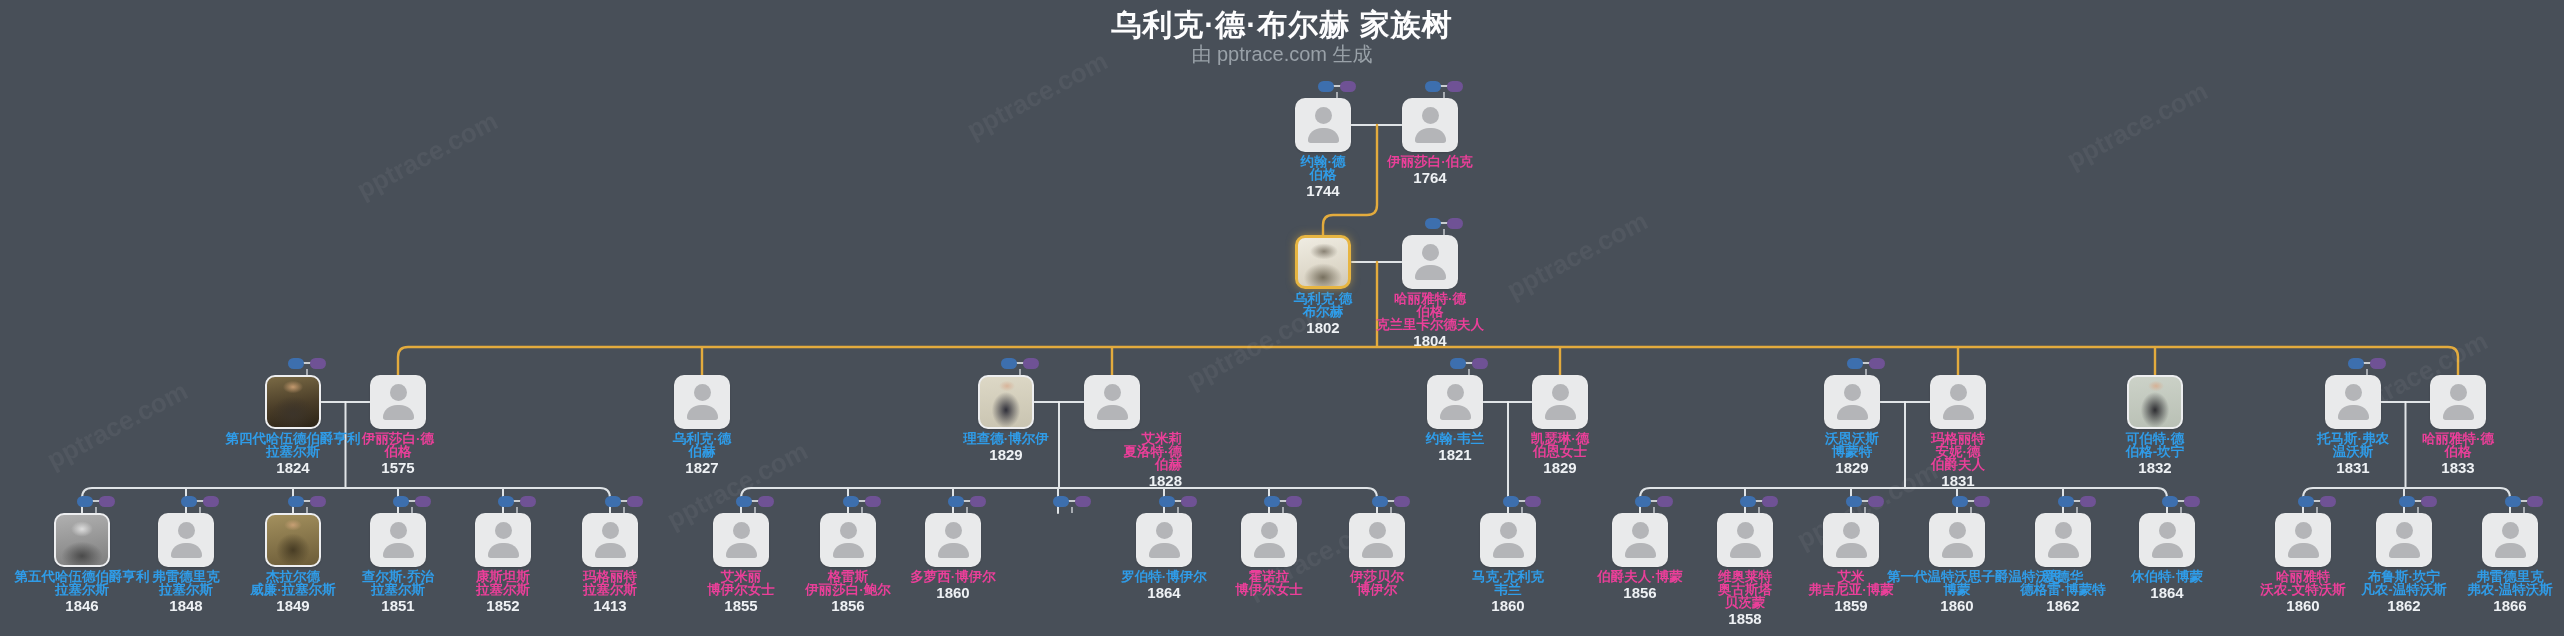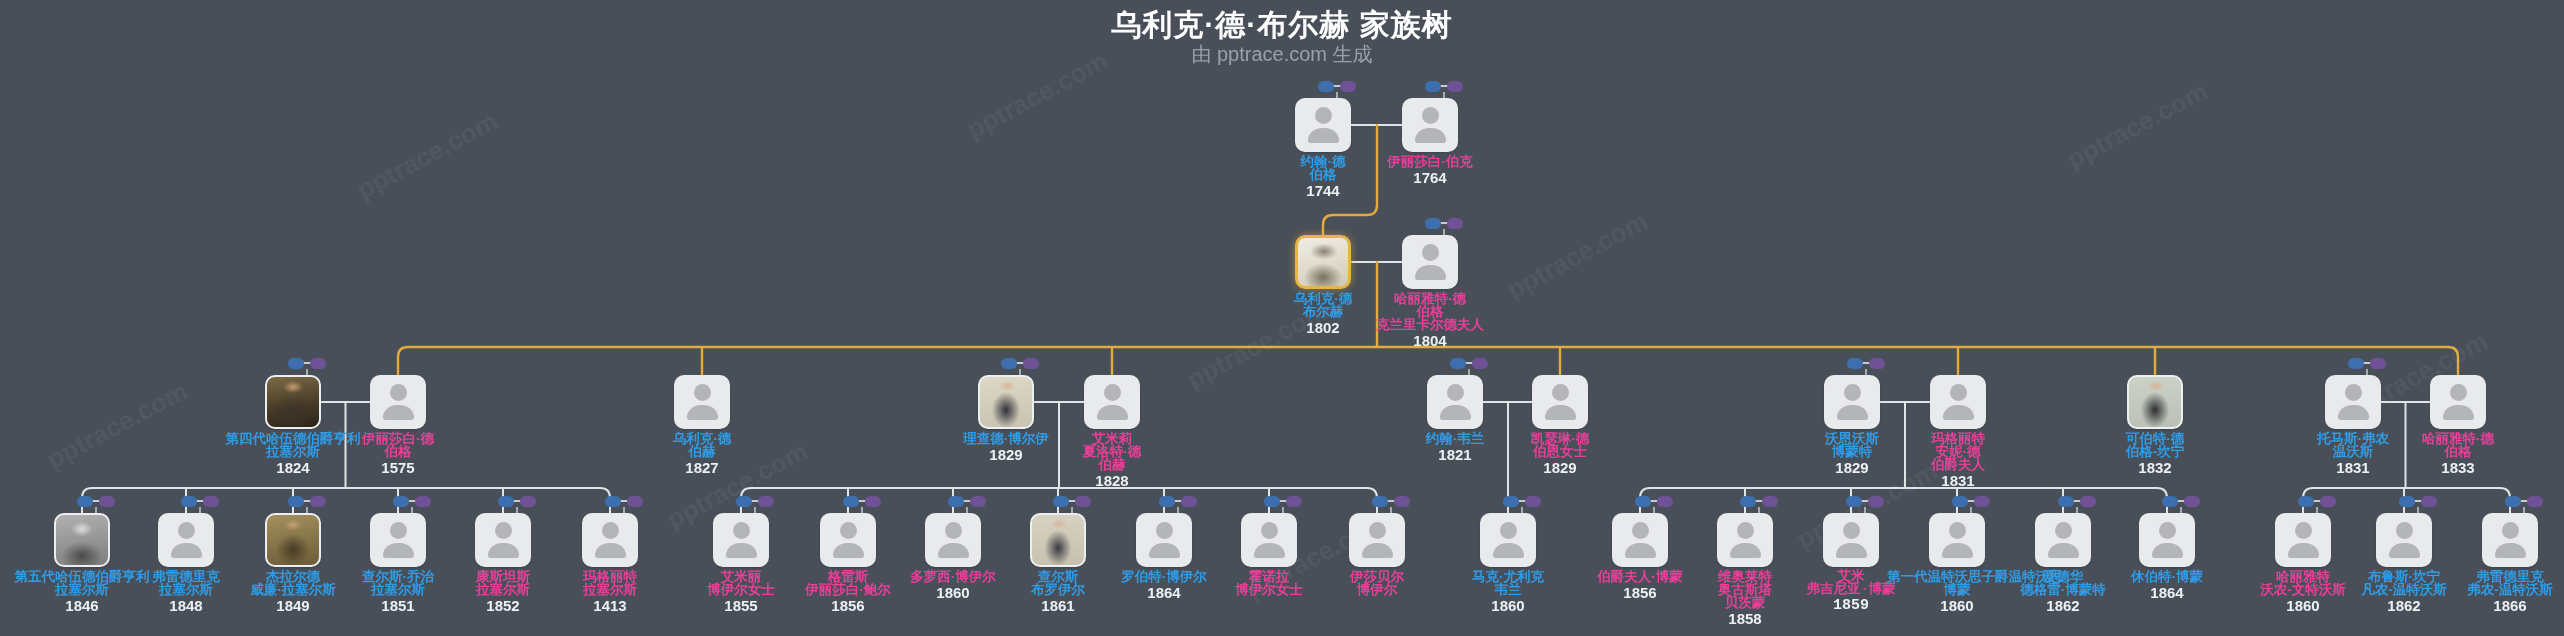--- a/index.html
+++ b/index.html
@@ -201,21 +201,21 @@
       <div class="pill b"></div>
       <div class="pill p"></div>
     </div>
     <div class="person" style="left: 1006px; top: 375px;">
       <div class="card photo photo-richard"></div>
       <div class="pname male">
         <div class="nline">理查德·博尔伊</div>
       </div>
       <div class="pyear">1829</div>
     </div>
-    <div class="person" style="left: 1112px; top: 375px;">
+    <div class="person" style="left: 1112px; top: 375px; text-align: right;">
       <div class="card blank"></div>
       <div class="pname female">
         <div class="nline">艾米莉</div>
         <div class="nline">夏洛特·德</div>
         <div class="nline">伯赫</div>
       </div>
       <div class="pyear">1828</div>
     </div>
     <div class="pills" style="left: 1450px; top: 358px;">
       <div class="pill b"></div>
@@ -389,28 +389,20 @@
       <div class="card blank"></div>
       <div class="pname female">
         <div class="nline">多萝西·博伊尔</div>
       </div>
       <div class="pyear">1860</div>
     </div>
     <div class="pills" style="left: 1053px; top: 496px;">
       <div class="pill b"></div>
       <div class="pill p"></div>
     </div>
-    <div class="person" style="left: 1058px; top: 513px;">
-      <div class="card photo photo-charles"></div>
-      <div class="pname male">
-        <div class="nline">查尔斯</div>
-        <div class="nline">布罗伊尔</div>
-      </div>
-      <div class="pyear">1861</div>
-    </div>
     <div class="pills" style="left: 1159px; top: 496px;">
       <div class="pill b"></div>
       <div class="pill p"></div>
     </div>
     <div class="person" style="left: 1164px; top: 513px;">
       <div class="card blank"></div>
       <div class="pname male">
         <div class="nline">罗伯特·博伊尔</div>
       </div>
       <div class="pyear">1864</div>
@@ -470,21 +462,21 @@
         <div class="nline">维奥莱特</div>
         <div class="nline">奥古斯塔</div>
         <div class="nline">贝茨蒙</div>
       </div>
       <div class="pyear">1858</div>
     </div>
     <div class="pills" style="left: 1846px; top: 496px;">
       <div class="pill b"></div>
       <div class="pill p"></div>
     </div>
-    <div class="person" style="left: 1851px; top: 513px; font-family: Liberation Mono, monospace;">
+    <div class="person" style="left: 1851px; top: 513px;">
       <div class="card blank"></div>
       <div class="pname female">
         <div class="nline">艾米</div>
         <div class="nline">弗吉尼亚·博蒙</div>
       </div>
       <div class="pyear">1859</div>
     </div>
     <div class="pills" style="left: 1952px; top: 496px;">
       <div class="pill b"></div>
       <div class="pill p"></div>

